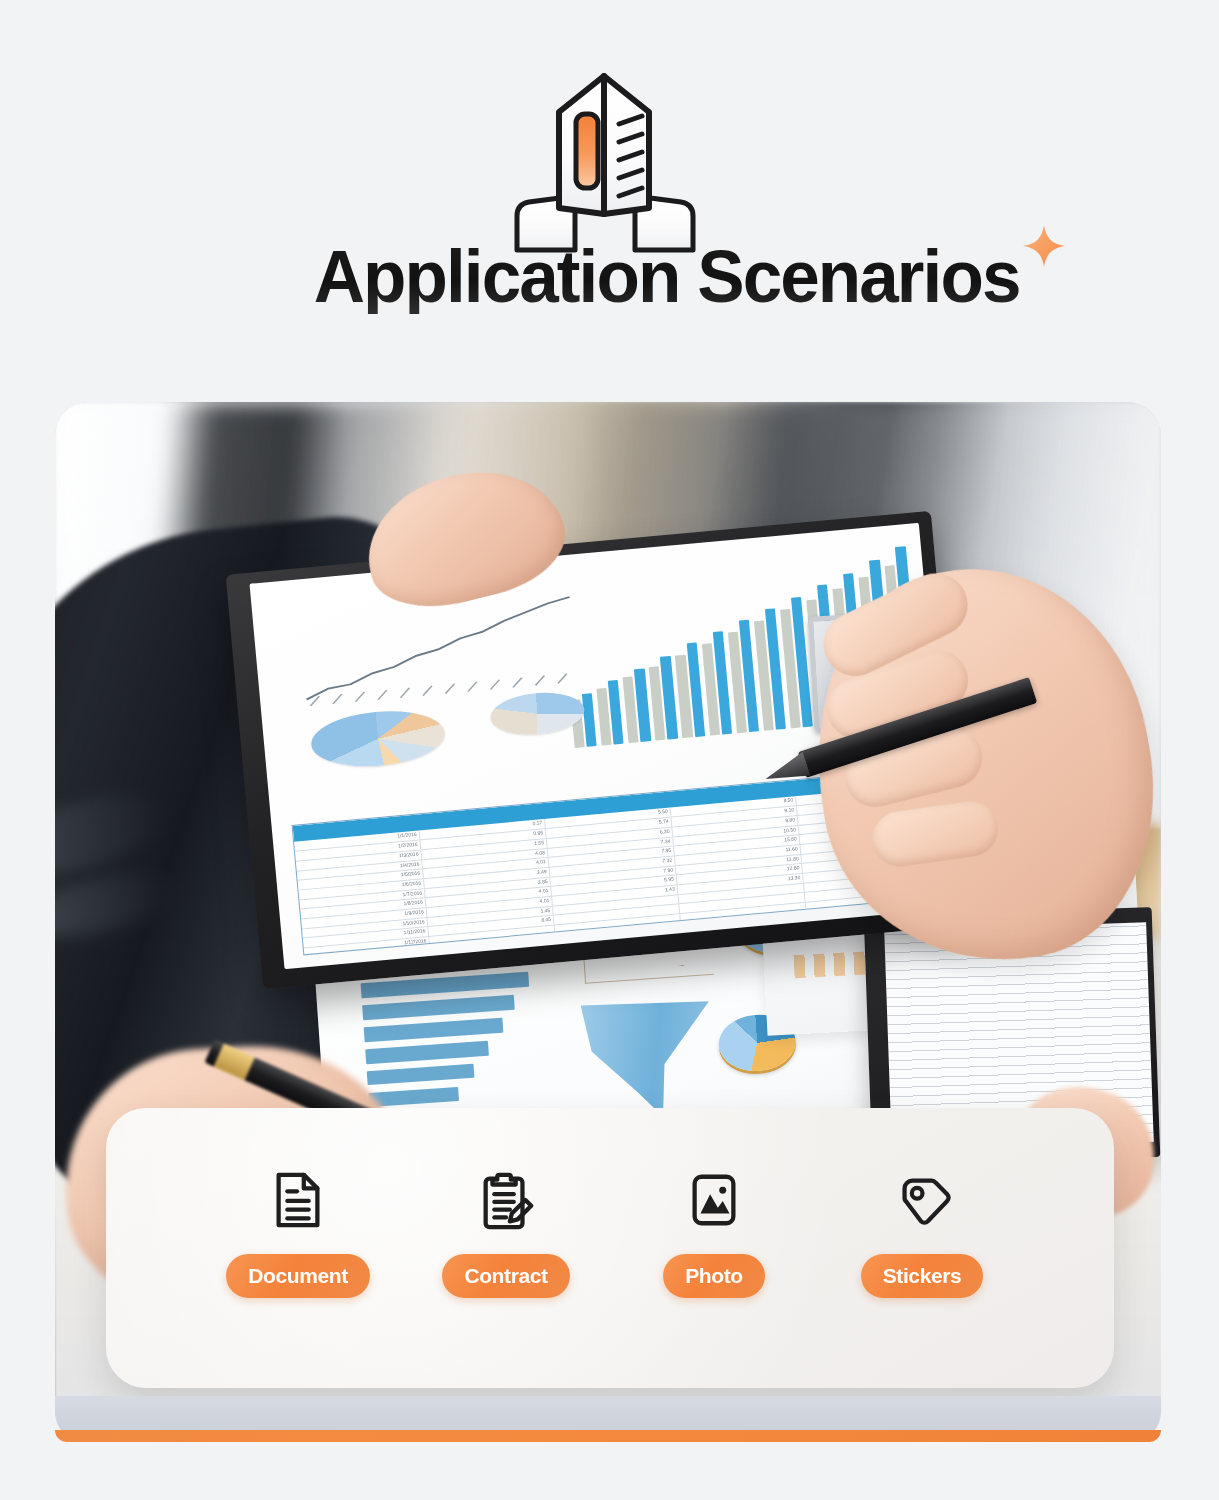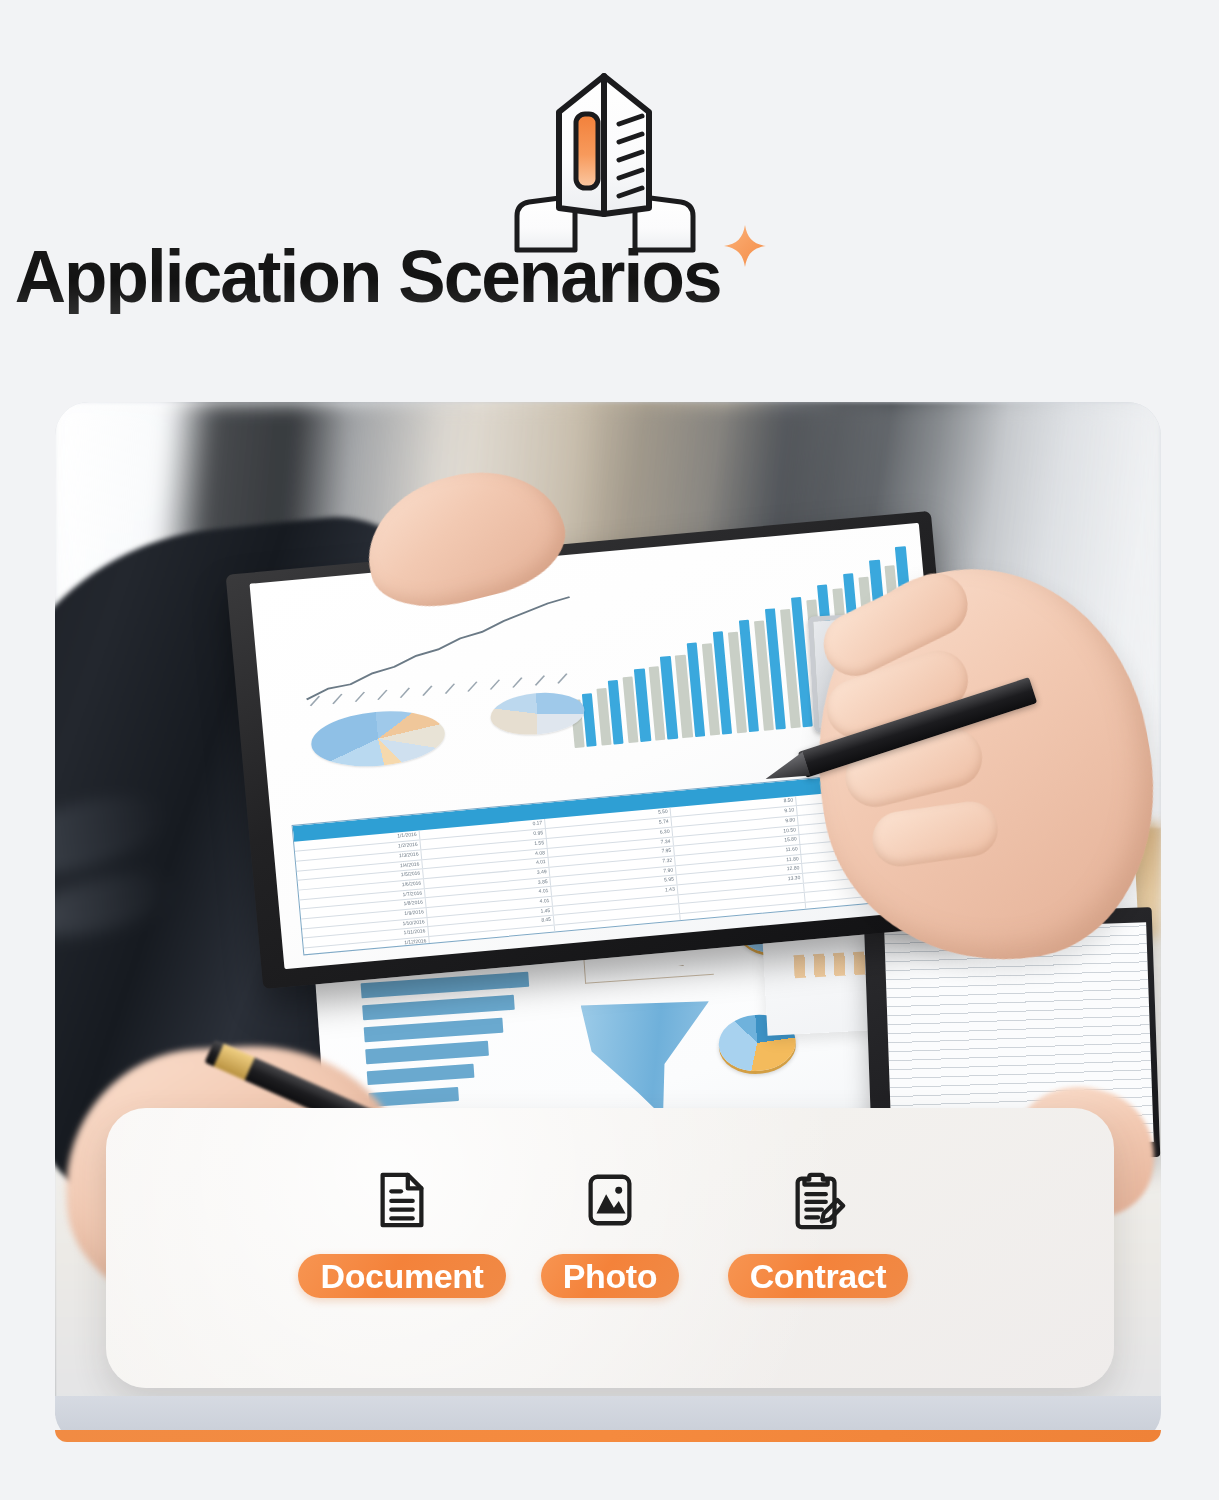--- a/index.html
+++ b/index.html
@@ -33,21 +33,21 @@
     top: 68px;
     width: 215px;
     height: 185px;
   }
 
   .title-row {
     position: absolute;
     left: 0;
     top: 240px;
     width: 1034px;
-    text-align: left;
+    text-align: right;
   }
 
   .title-wrap {
     position: relative;
     display: inline-block;
   }
 
   .page-title {
     font-family: "Liberation Sans", sans-serif;
     font-size: 74px;
@@ -627,21 +627,21 @@
 
   .pill {
     display: inline-flex;
     align-items: center;
     justify-content: center;
     height: 44px;
     padding: 0 22px;
     border-radius: 22px;
     background: linear-gradient(125deg, #f79552 0%, #f4823a 45%, #f08a46 100%);
     color: #ffffff;
-    font-size: 34px;
+    font-size: 21px;
     font-weight: 700;
     letter-spacing: -0.4px;
     white-space: nowrap;
     box-shadow: 0 3px 8px rgba(222,118,52,.28);
   }
 
   
   .card-base {
     position: absolute;
     left: 55px;
@@ -963,45 +963,54 @@
             <line x1="21" y1="33" x2="43" y2="33"></line>
             <line x1="21" y1="42" x2="43" y2="42"></line>
             <line x1="21" y1="51" x2="43" y2="51"></line>
           </svg>
         </span>
         <span class="pill">Document</span>
       </div>
 
       <div class="scenario">
         <span class="scenario-icon">
-          <svg viewBox="0 0 64 64" width="62" height="62">
-            <rect x="12" y="8" width="40" height="48" rx="7" fill="none" stroke="#1e1e1e" stroke-width="4.4"></rect>
-            <circle cx="41" cy="22" r="3.6" fill="#1e1e1e"></circle>
-            <path d="M18 46 L28 26 L36 40 L41 33 L48 46 Z" fill="#1e1e1e"></path>
-          </svg>
-        </span>
-        <span class="pill">Photo</span>
-      </div>
-
-      <div class="scenario">
-        <span class="scenario-icon">
           <svg viewBox="0 0 64 64" width="62" height="62" fill="none" stroke="#1e1e1e" stroke-width="4.4" stroke-linecap="round" stroke-linejoin="round">
             <path d="M22 10 H15 a4 4 0 0 0 -4 4 v42 a4 4 0 0 0 4 4 h30 a4 4 0 0 0 4 -4 V14 a4 4 0 0 0 -4 -4 h-7"></path>
             <path d="M25 6 h10 a2 2 0 0 1 2 2 v3 h5 v5 H18 v-5 h5 V8 a2 2 0 0 1 2 -2 Z"></path>
             <line x1="20" y1="26" x2="40" y2="26"></line>
             <line x1="20" y1="34" x2="40" y2="34"></line>
             <line x1="20" y1="42" x2="36" y2="42"></line>
             <line x1="20" y1="50" x2="32" y2="50"></line>
             <path d="M52 32 l6 6 -14 14 -8 2 2 -8 Z"></path>
           </svg>
         </span>
         <span class="pill">Contract</span>
       </div>
 
-
+      <div class="scenario">
+        <span class="scenario-icon">
+          <svg viewBox="0 0 64 64" width="62" height="62">
+            <rect x="12" y="8" width="40" height="48" rx="7" fill="none" stroke="#1e1e1e" stroke-width="4.4"></rect>
+            <circle cx="41" cy="22" r="3.6" fill="#1e1e1e"></circle>
+            <path d="M18 46 L28 26 L36 40 L41 33 L48 46 Z" fill="#1e1e1e"></path>
+          </svg>
+        </span>
+        <span class="pill">Photo</span>
+      </div>
+
+
+      <div class="scenario">
+        <span class="scenario-icon">
+          <svg viewBox="0 0 64 64" width="62" height="62" fill="none" stroke="#1e1e1e" stroke-width="4.4" stroke-linecap="round" stroke-linejoin="round">
+            <path d="M14 20 a8 8 0 0 1 8 -8 h20 a6 6 0 0 1 4 2 l12 12 a5 5 0 0 1 0 7 L38 54 a5 5 0 0 1 -7 0 L16 34 a6 6 0 0 1 -2 -5 Z"></path>
+            <circle cx="27" cy="25" r="5.5"></circle>
+          </svg>
+        </span>
+        <span class="pill">Stickers</span>
+      </div>
 
     </div>
   </div>
 
   <div class="card-base"></div>
   <div class="card-accent"></div>
 
 </div>
 
 </body></html>

